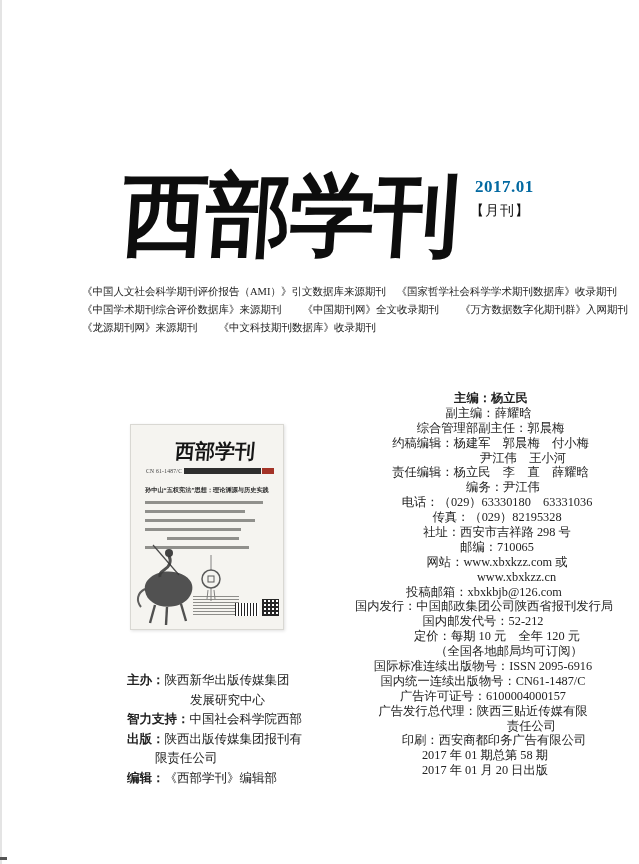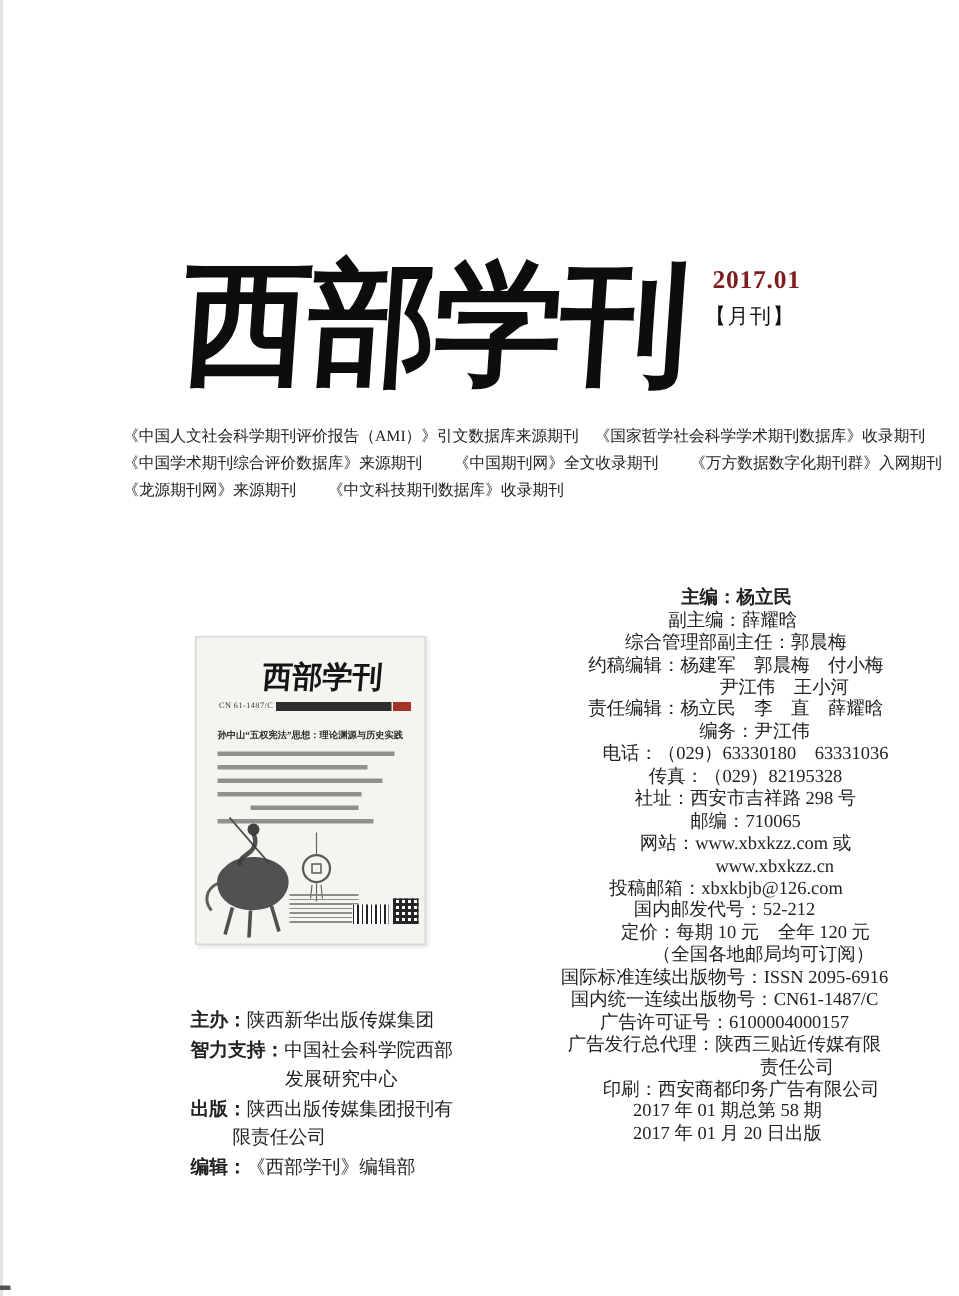--- a/index.html
+++ b/index.html
@@ -9,21 +9,21 @@
   }
   .edge{position:absolute;left:0;top:0;width:2px;height:100%;background:#e4e4e4;}
   .speck{position:absolute;left:0;top:857px;width:7px;height:3px;background:#555;}
 
   
   .cal-title{
     position:absolute;left:126px;top:156px;width:340px;height:118px;
     font-size:86px;font-weight:bold;letter-spacing:-2px;color:#0d0d0d;
     transform:skewX(-4deg) scaleY(1.04);transform-origin:left top;white-space:nowrap;
   }
-  .issue-date{position:absolute;left:475px;top:177px;font-size:17px;font-weight:bold;letter-spacing:.5px;color:#7f1d1d;}
+  .issue-date{position:absolute;left:475px;top:177px;font-size:17px;font-weight:bold;letter-spacing:.5px;color:#0369a1;}
   .freq{position:absolute;left:470px;top:202px;font-size:14px;letter-spacing:1px;color:#111;}
 
   
   .dbs{position:absolute;left:82px;top:283px;width:505px;font-size:10.5px;line-height:18px;color:#232323;white-space:nowrap;}
 
   
   .banner{
     position:absolute;left:113px;top:352px;width:428px;
     border-top:2px solid #171717;border-bottom:2px solid #171717;
     padding:6px 0 7px 0;text-align:center;
@@ -141,42 +141,43 @@
     <div class="rl i80">尹江伟　王小河</div>
     <div class="rl i15">责任编辑：杨立民　李　直　薛耀晗</div>
     <div class="rl i40">编务：尹江伟</div>
     <div class="rl i28">电话：（029）63330180　63331036</div>
     <div class="rl i28">传真：（029）82195328</div>
     <div class="rl i28">社址：西安市吉祥路 298 号</div>
     <div class="rl i28">邮编：710065</div>
     <div class="rl i28">网站：www.xbxkzz.com 或</div>
     <div class="rl i67">www.xbxkzz.cn</div>
     <div class="rl i2">投稿邮箱：xbxkbjb@126.com</div>
+    <div class="rl i2">国内发行：中国邮政集团公司陕西省报刊发行局</div>
     <div class="rl i0">国内邮发代号：52-212</div>
     <div class="rl i28">定价：每期 10 元　全年 120 元</div>
     <div class="rl i52">（全国各地邮局均可订阅）</div>
     <div class="rl i0">国际标准连续出版物号：ISSN 2095-6916</div>
     <div class="rl i0">国内统一连续出版物号：CN61-1487/C</div>
     <div class="rl i0">广告许可证号：6100004000157</div>
     <div class="rl i0">广告发行总代理：陕西三贴近传媒有限</div>
     <div class="rl i97">责任公司</div>
     <div class="rl i22">印刷：西安商都印务广告有限公司</div>
     <div class="rl i4">2017 年 01 期总第 58 期</div>
     <div class="rl i4">2017 年 01 月 20 日出版</div>
   </div>
 
   <div class="lcol">
     <div class="lrow">
       <span class="lbl">主办：</span><span>陕西新华出版传媒集团</span>
     </div>
+    <div class="lrow c63">
+      <span>发展研究中心</span>
+    </div>
     <div class="lrow">
       <span class="lbl">智力支持：</span><span>中国社会科学院西部</span>
-    </div>
-    <div class="lrow c63">
-      <span>发展研究中心</span>
     </div>
     <div class="lrow">
       <span class="lbl">出版：</span><span>陕西出版传媒集团报刊有</span>
     </div>
     <div class="lrow c28">
       <span>限责任公司</span>
     </div>
     <div class="lrow">
       <span class="lbl">编辑：</span><span>《西部学刊》编辑部</span>
     </div>

